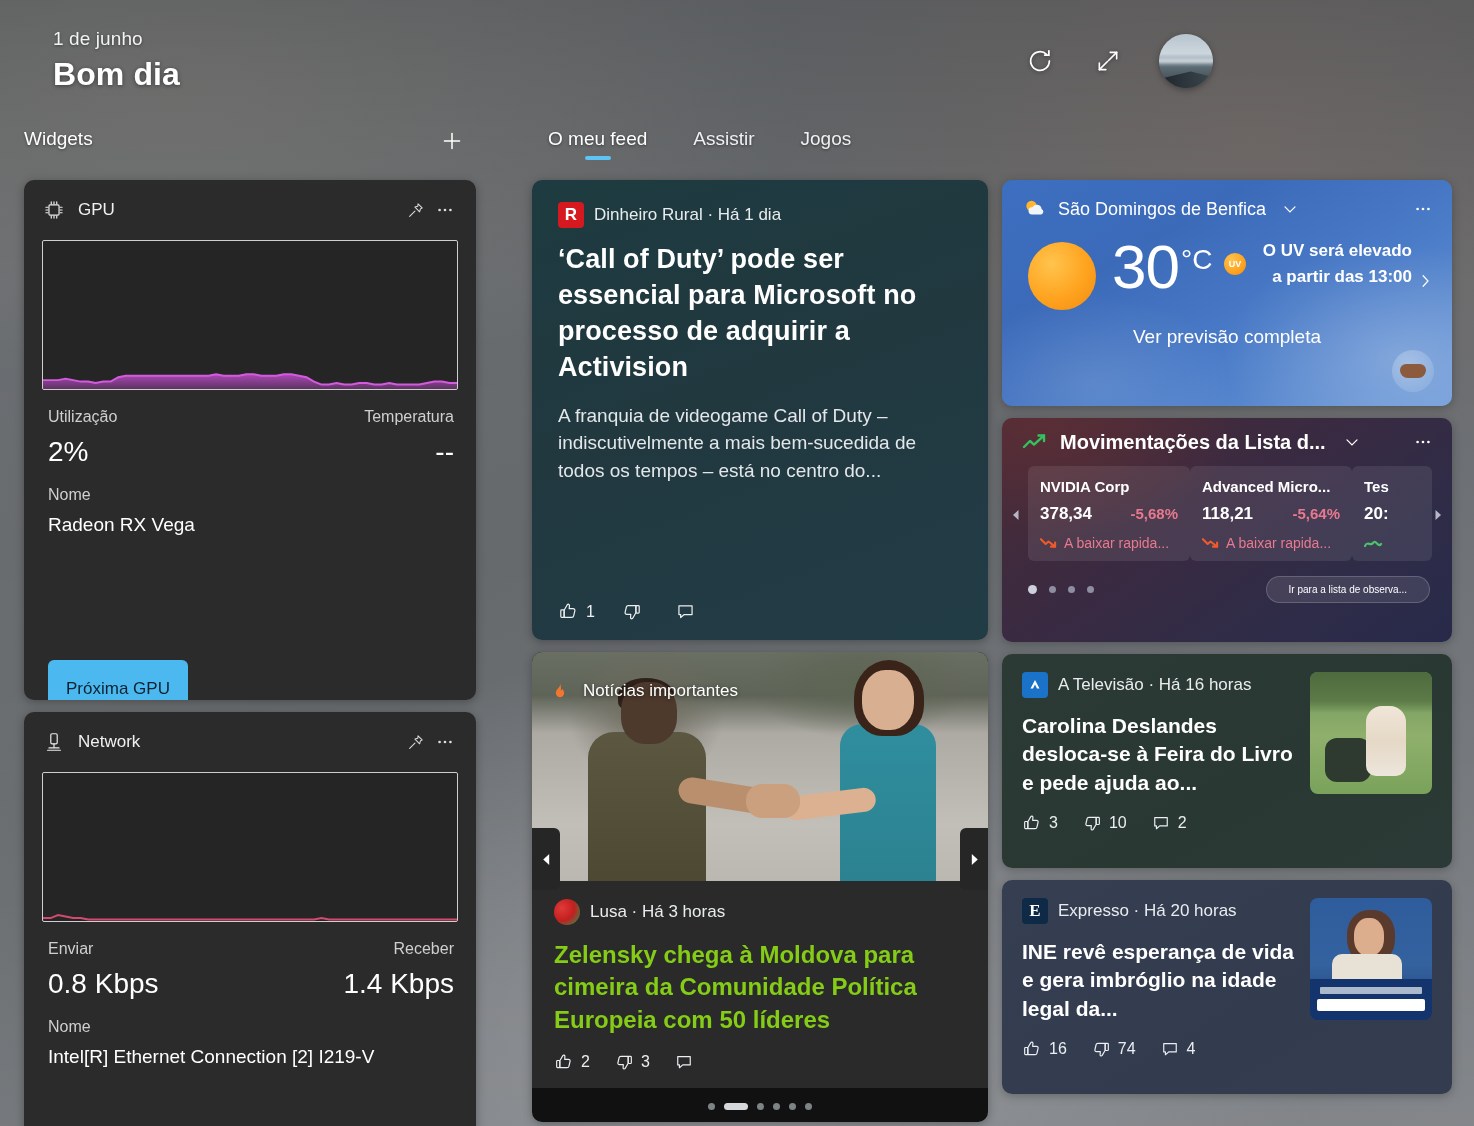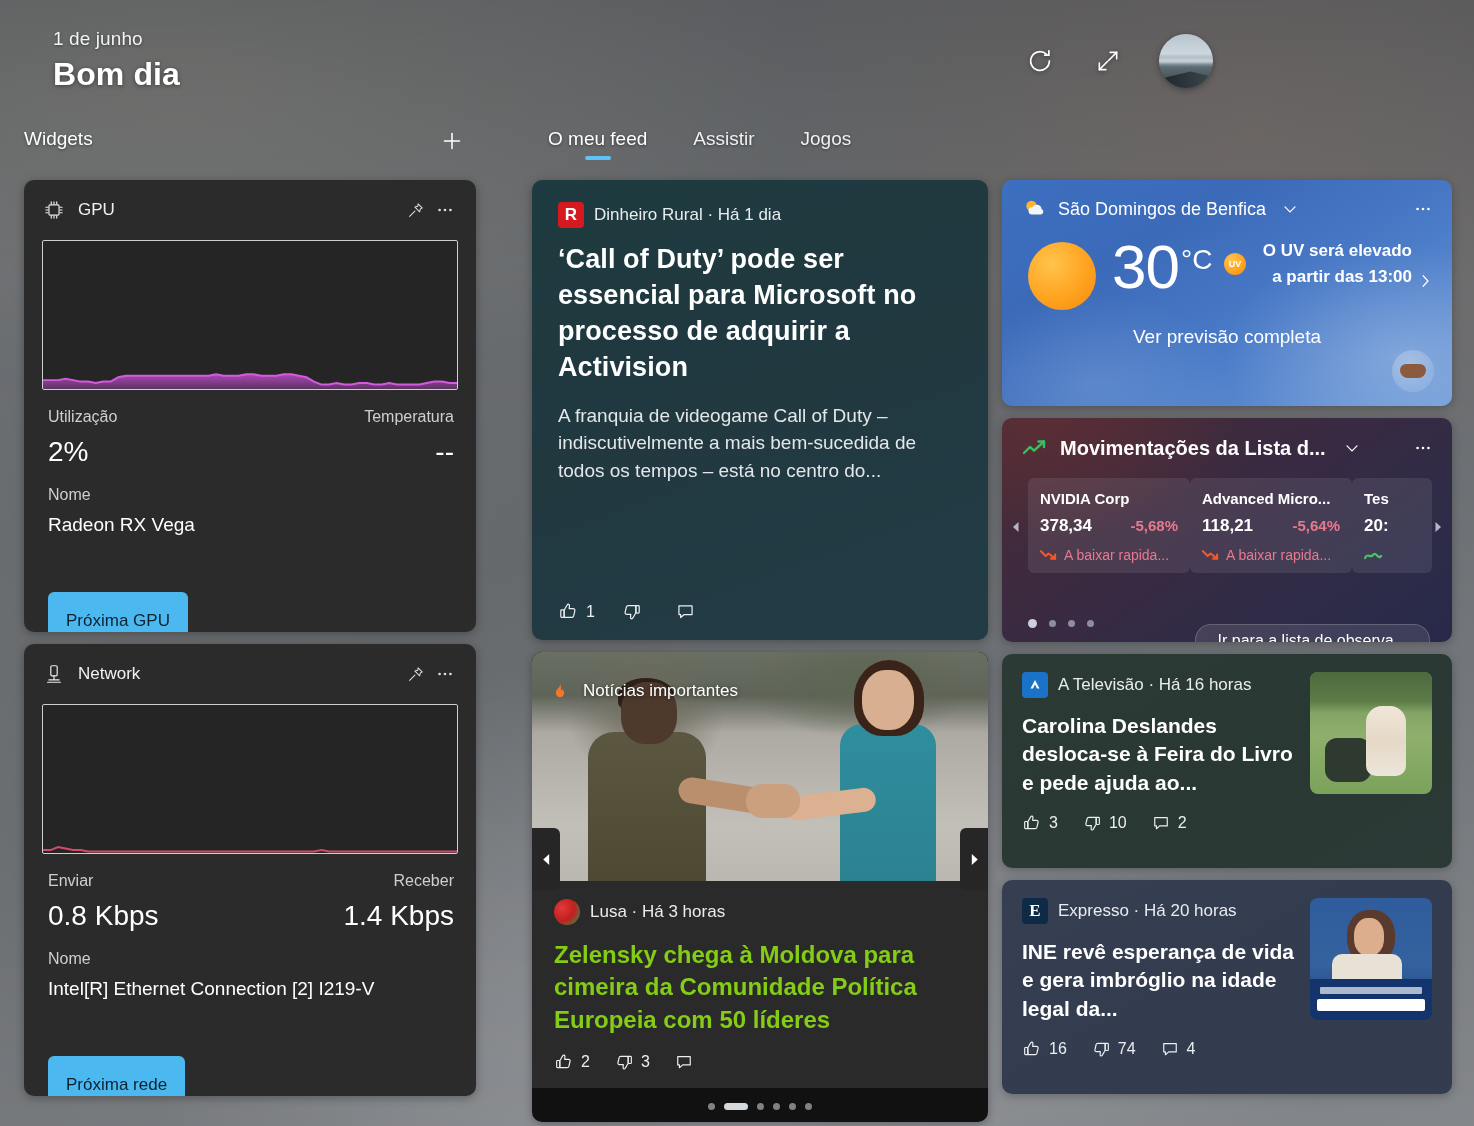--- a/index.html
+++ b/index.html
@@ -88,21 +88,21 @@
   .tab.active::after {
     content: ""; position: absolute; left: 50%; transform: translateX(-50%);
     bottom: 0; width: 26px; height: 4px; border-radius: 2px; background: #5fc3f5;
   }
 
   
   .card { border-radius: 10px; overflow: hidden; position: relative; }
 
   
   .sys-widget {
-    background: #2b2b2b; height: 452px; border-radius: 10px;
+    background: #2b2b2b; height: 520px; border-radius: 10px;
     box-shadow: 0 2px 10px rgba(0,0,0,.30);
     position: relative; overflow: hidden;
   }
   .sys-head { display: flex; align-items: center; height: 60px; padding: 0 16px 0 18px; }
   .sys-ico { width: 24px; height: 24px; margin-right: 12px; display: flex; align-items: center; justify-content: center; }
   .sys-title { font-size: 17px; color: #f0f0f0; flex: 1; }
   .sys-btn { width: 30px; height: 30px; display: flex; align-items: center; justify-content: center; cursor: pointer; opacity: .95; }
   .sys-graph {
     margin: 0 18px; height: 150px; border: 1px solid #cfcfcf; border-radius: 2px;
     background: #252525; position: relative; overflow: hidden;
@@ -224,21 +224,21 @@
   .w-thumb::after { content: ""; width: 26px; height: 14px; border-radius: 7px 7px 9px 9px; background: #8c5a3c; display: block; }
 
   
   #stocks {
     margin-top: 12px; height: 224px; border-radius: 10px; position: relative; overflow: hidden;
     background:
       radial-gradient(300px 180px at 8% 0%, #5a2e36 0%, rgba(90,46,54,0) 68%),
       linear-gradient(145deg, #4a2b36 0%, #3a2a41 42%, #2e2c48 75%, #28294a 100%);
     box-shadow: 0 2px 10px rgba(0,0,0,.25);
   }
-  .st-head { display: flex; align-items: center; height: 60px; padding: 0 14px 0 20px; }
+  .st-head { display: flex; align-items: center; height: 48px; padding: 0 14px 0 20px; }
   .st-title { font-size: 20px; font-weight: 700; color: #fff; margin-left: 12px; }
   .st-chev { margin-left: 16px; cursor: pointer; display: flex; }
   .st-more { margin-left: auto; width: 30px; height: 30px; display: flex; align-items: center; justify-content: center; cursor: pointer; }
   .st-track { position: relative; padding: 0 26px; height: 96px; overflow: hidden; }
   .st-cards { display: flex; gap: 0; }
   .st-card {
     width: 162px; flex: none; border-radius: 6px; padding: 12px 12px 10px 12px;
     background: rgba(255,255,255,.085);
   }
   .st-name { font-size: 15px; font-weight: 700; color: #fff; white-space: nowrap; overflow: hidden; }
@@ -250,21 +250,21 @@
   .st-arrow {
     position: absolute; top: 28px; width: 20px; height: 42px; display: flex; align-items: center; justify-content: center; cursor: pointer;
   }
   #st-left { left: 4px; } #st-right { right: 4px; }
   .st-foot { display: flex; align-items: center; padding: 0 22px 0 26px; margin-top: 14px; }
   .st-dots { display: flex; gap: 12px; align-items: center; }
   .st-dots i { width: 7px; height: 7px; border-radius: 50%; background: #8d8ea2; display: block; }
   .st-dots i.on { width: 9px; height: 9px; background: #cfd0dd; }
   .st-cta {
     margin-left: auto; background: rgba(255,255,255,.10); border: 1px solid rgba(255,255,255,.18);
-    color: #fff; font-size: 16px; border-radius: 16px; padding: 7px 22px; cursor: pointer; white-space: nowrap; margin-top: 36px;
+    color: #fff; font-size: 10px; border-radius: 16px; padding: 7px 22px; cursor: pointer; white-space: nowrap;
   }
 
   
   .news-card {
     margin-top: 12px; border-radius: 10px; padding: 18px 20px 14px 20px; position: relative;
     box-shadow: 0 2px 10px rgba(0,0,0,.25); min-height: 214px;
   }
   #news1 { background: linear-gradient(150deg, #2c3a35 0%, #2a3833 60%, #2b3a36 100%); }
   #news2 { background: linear-gradient(150deg, #363e52 0%, #333b4f 60%, #343c50 100%); }
   .nc-body { display: flex; gap: 16px; }

